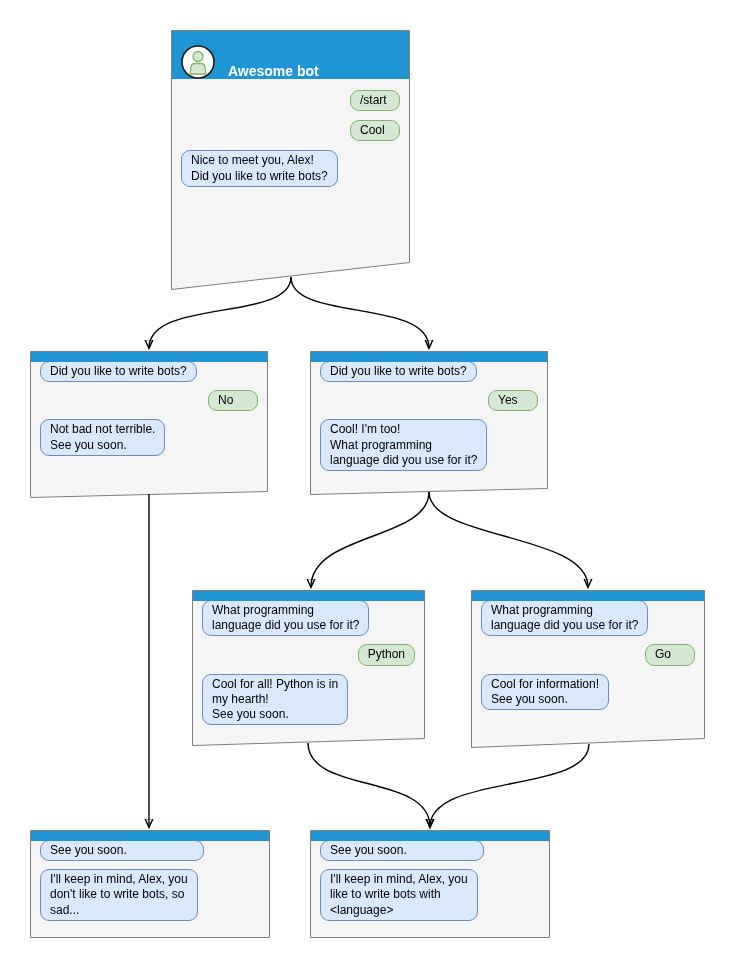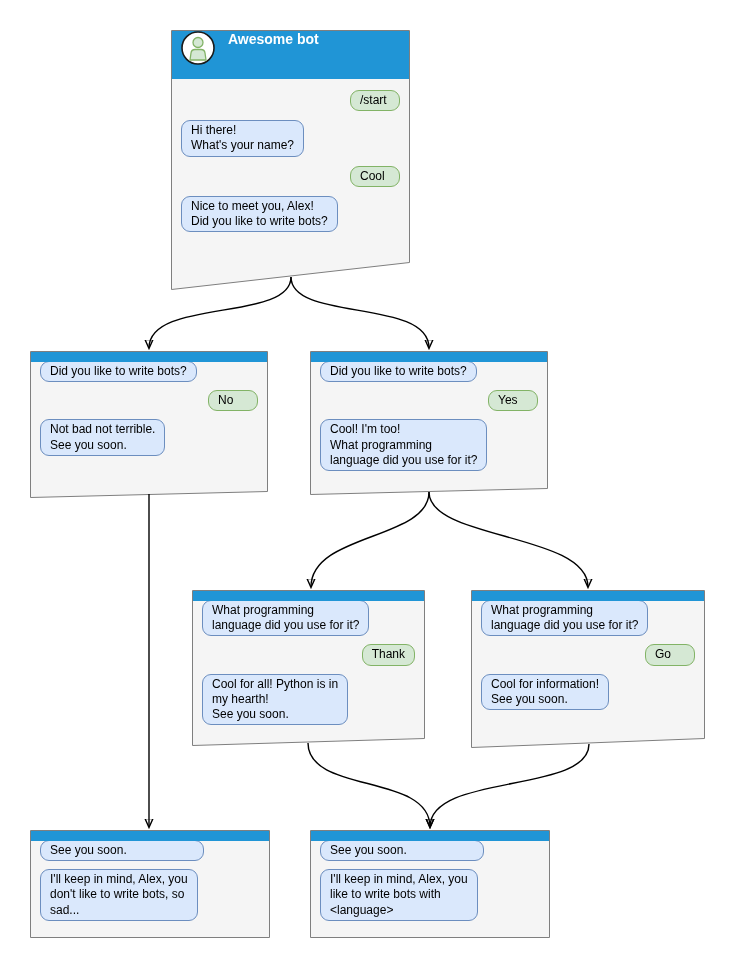--- a/index.html
+++ b/index.html
@@ -17,21 +17,21 @@
   body{
     width:743px;height:971px;position:relative;background:#ffffff;
     font-family:"Liberation Sans",sans-serif;color:var(--text);
     overflow:hidden;
   }
   .window{position:absolute;}
   .frame{position:absolute;left:0;top:0;z-index:1;overflow:visible;}
   .frame polygon{fill:var(--window-bg);stroke:var(--window-border);stroke-width:1;}
   .mainheader{
     position:absolute;top:1px;left:1px;right:1px;height:48px;z-index:3;
-    background:var(--header-blue);display:flex;align-items:flex-start;
+    background:var(--header-blue);display:flex;align-items:flex-end;
   }
   .avatar{margin-left:9px;display:inline-flex;}
   .wtitle{margin-left:13px;color:#ffffff;font-size:14px;font-weight:bold;}
   .strip{
     position:absolute;top:1px;left:1px;right:1px;height:10px;z-index:3;
     background:var(--header-blue);
   }
   .msgs{
     position:absolute;left:0;right:0;z-index:2;
     display:flex;flex-direction:column;gap:9px;
@@ -77,22 +77,20 @@
       <svg width="34" height="34" viewBox="0 0 34 34">
         <circle cx="17" cy="17" r="16" fill="#ffffff" stroke="#1a1a1a" stroke-width="1.6"></circle>
         <circle cx="17" cy="11.5" r="5" fill="#d5e8d4" stroke="#82b366" stroke-width="1.3"></circle>
         <path d="M9,29 L10,22 C10.3,19.5 12,18.5 14,18.5 L20,18.5 C22,18.5 23.7,19.5 24,22 L25,29 Z" fill="#d5e8d4" stroke="#82b366" stroke-width="1.3"></path>
       </svg>
     </span>
     <span class="wtitle">Awesome bot</span>
   </div>
   <div class="msgs">
     <div class="bubble user">/start</div>
-    <div class="bubble bot">Hi there!
-What's your name?</div>
     <div class="bubble user">Cool</div>
     <div class="bubble bot">Nice to meet you, Alex!
 Did you like to write bots?</div>
   </div>
 </div>
 
 <div class="window sub" id="w-no">
   <svg class="frame" width="238" height="147" viewBox="0 0 238 147">
     <polygon points="0.5,0.5 237.5,0.5 237.5,140.5 0.5,146.5"></polygon>
   </svg>
@@ -120,21 +118,21 @@
 </div>
 
 <div class="window sub" id="w-python">
   <svg class="frame" width="233" height="156" viewBox="0 0 233 156">
     <polygon points="0.5,0.5 232.5,0.5 232.5,148.5 0.5,155.5"></polygon>
   </svg>
   <div class="strip"></div>
   <div class="msgs">
     <div class="bubble bot">What programming
 language did you use for it?</div>
-    <div class="bubble user">Thank</div>
+    <div class="bubble user">Python</div>
     <div class="bubble bot">Cool for all! Python is in
 my hearth!
 See you soon.</div>
   </div>
 </div>
 
 <div class="window sub" id="w-go">
   <svg class="frame" width="234" height="158" viewBox="0 0 234 158">
     <polygon points="0.5,0.5 233.5,0.5 233.5,148.5 0.5,157.5"></polygon>
   </svg>

